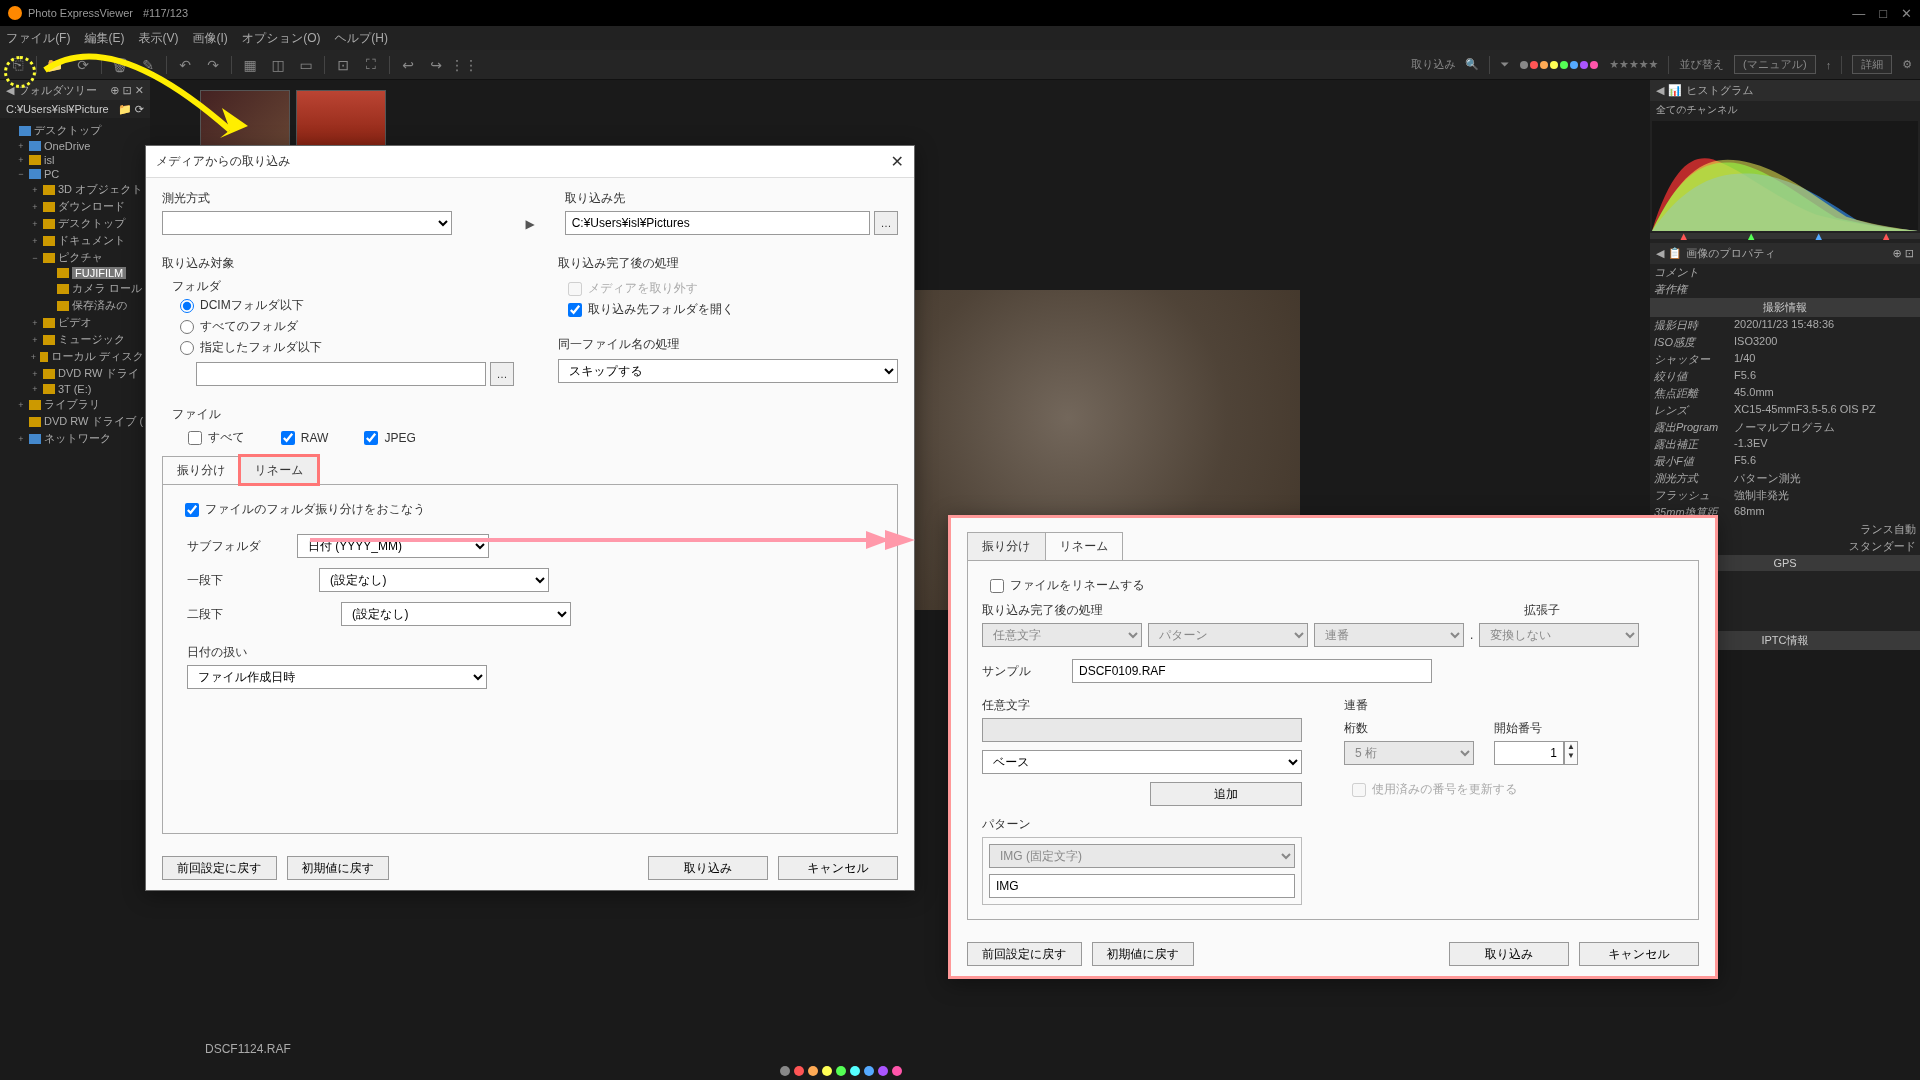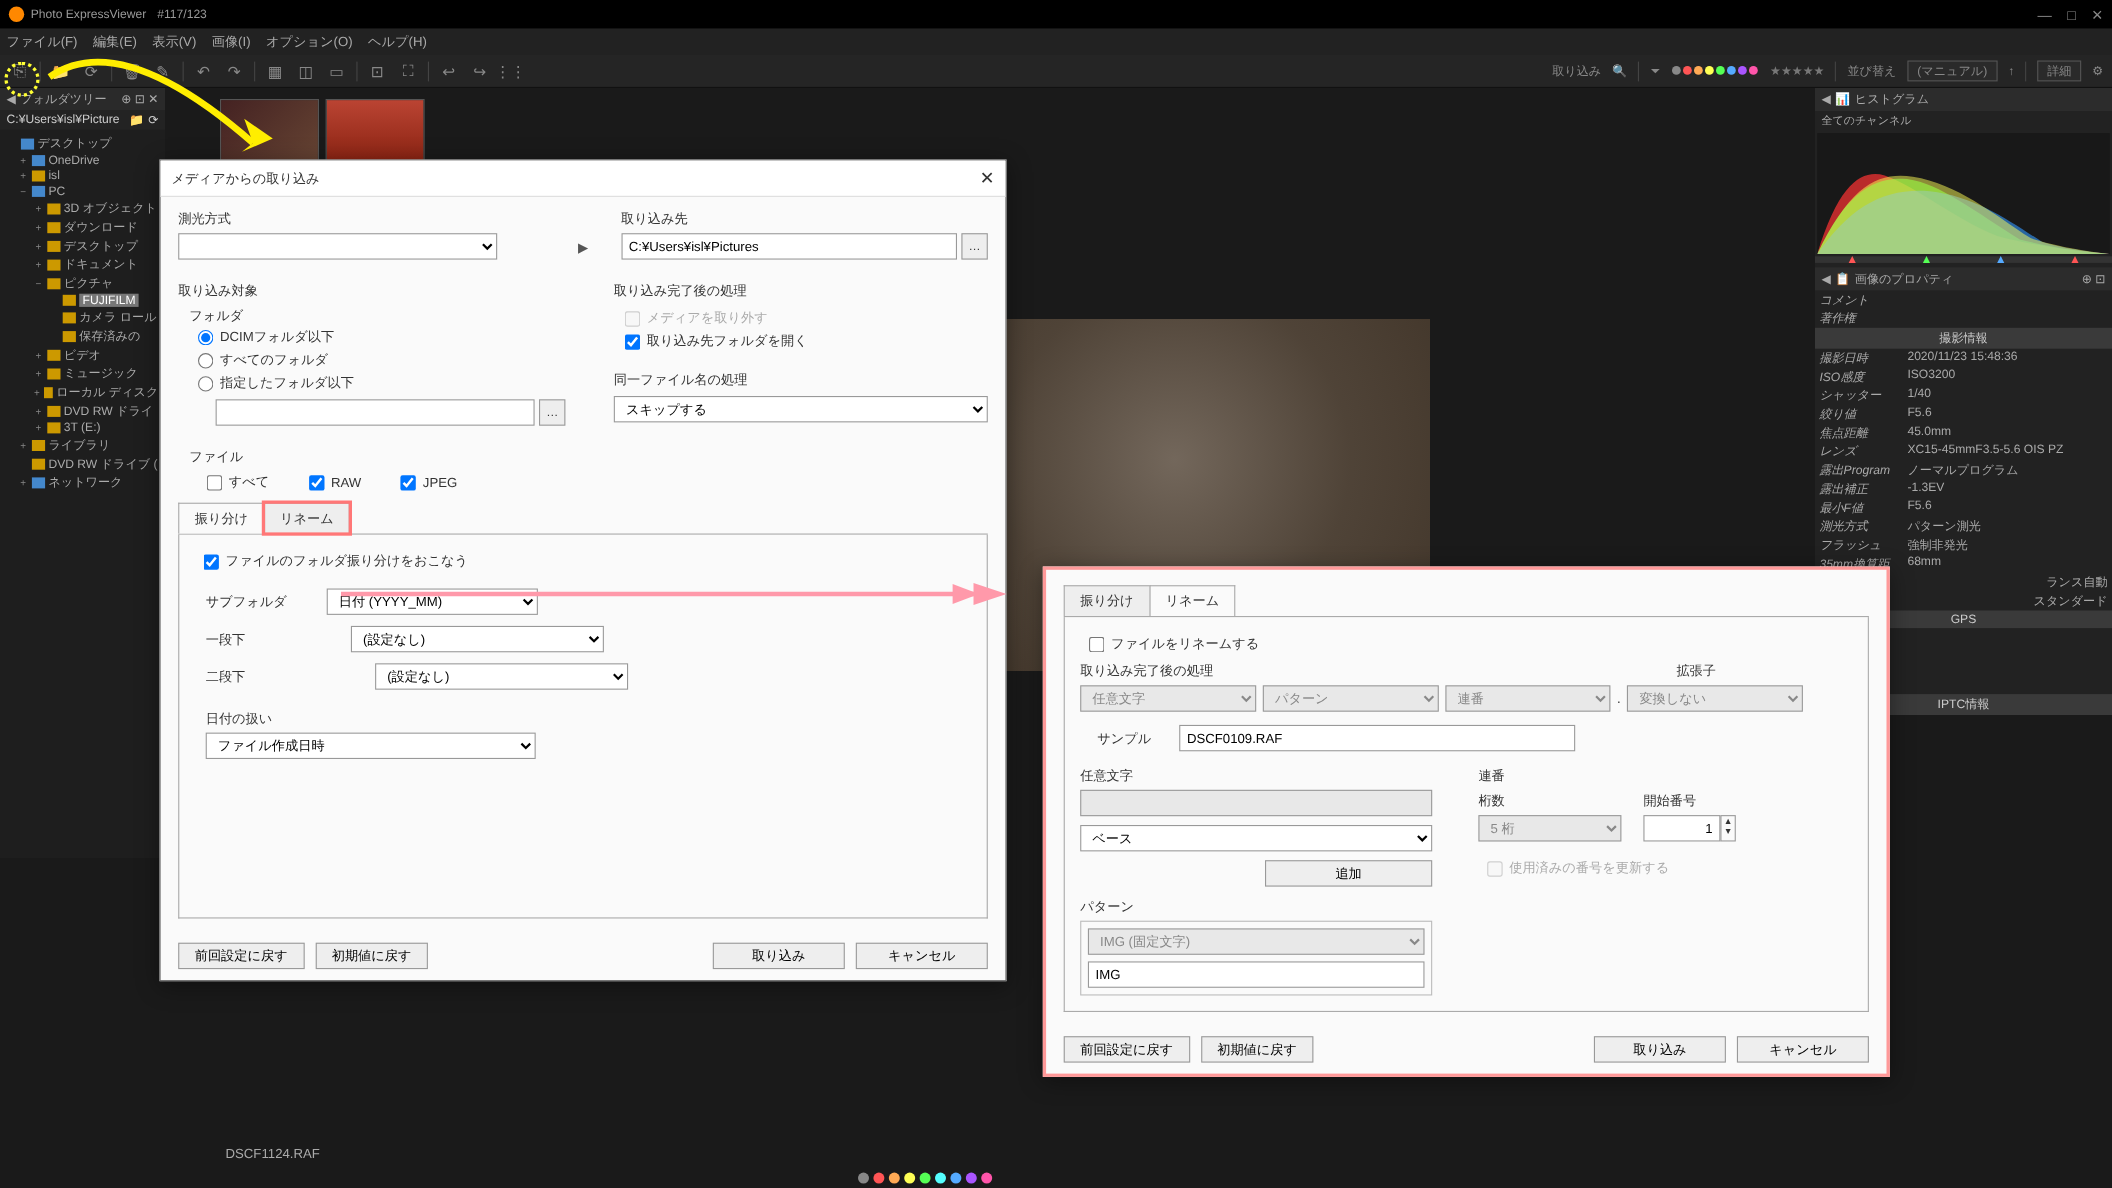--- a/index.html
+++ b/index.html
@@ -493,21 +493,21 @@
       </div>
       <div style="display:flex;gap:6px;margin-top:4px;align-items:center">
         <select class="disabled-field" style="width:160px"><option>任意文字</option></select>
         <select class="disabled-field" style="width:160px"><option>パターン</option></select>
         <select class="disabled-field" style="width:150px"><option>連番</option></select>
         <span>.</span>
         <select class="disabled-field" style="width:160px"><option>変換しない</option></select>
       </div>
 
       <div style="display:flex;align-items:center;gap:10px;margin-top:12px">
-        <span style="width:80px;text-align:center">サンプル</span>
+        <span style="width:80px;text-align:left">サンプル</span>
         <input type="text" style="flex: 1 1 0%; max-width: 360px;" readonly="" value="DSCF0109.RAF">
       </div>
 
       <div style="display:flex;gap:30px;margin-top:14px">
 
         <div style="flex:1">
           <div>任意文字</div>
           <input type="text" class="disabled-field" style="width: 320px; margin-top: 4px;">
           <div style="margin-top:8px">
             <select style="width:320px"><option>ベース</option></select>

